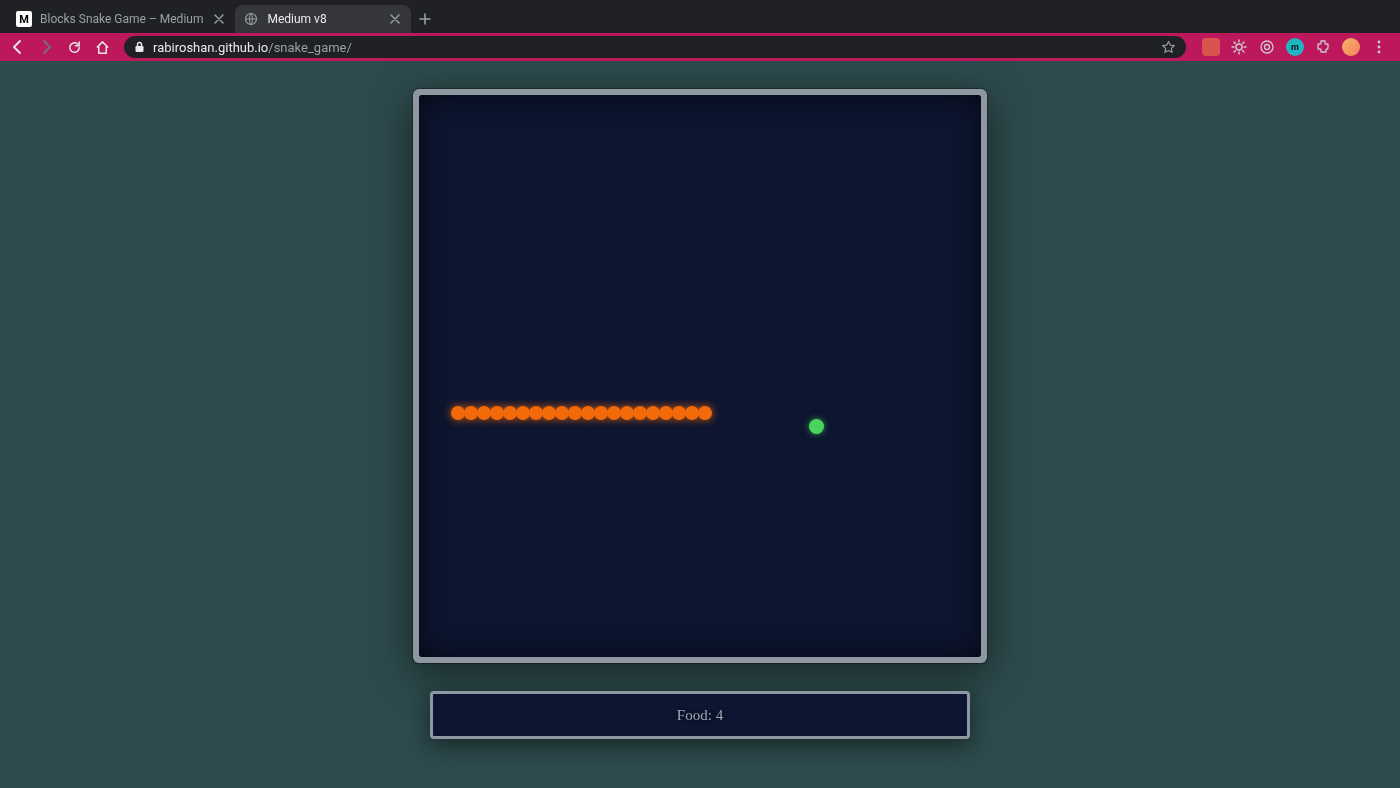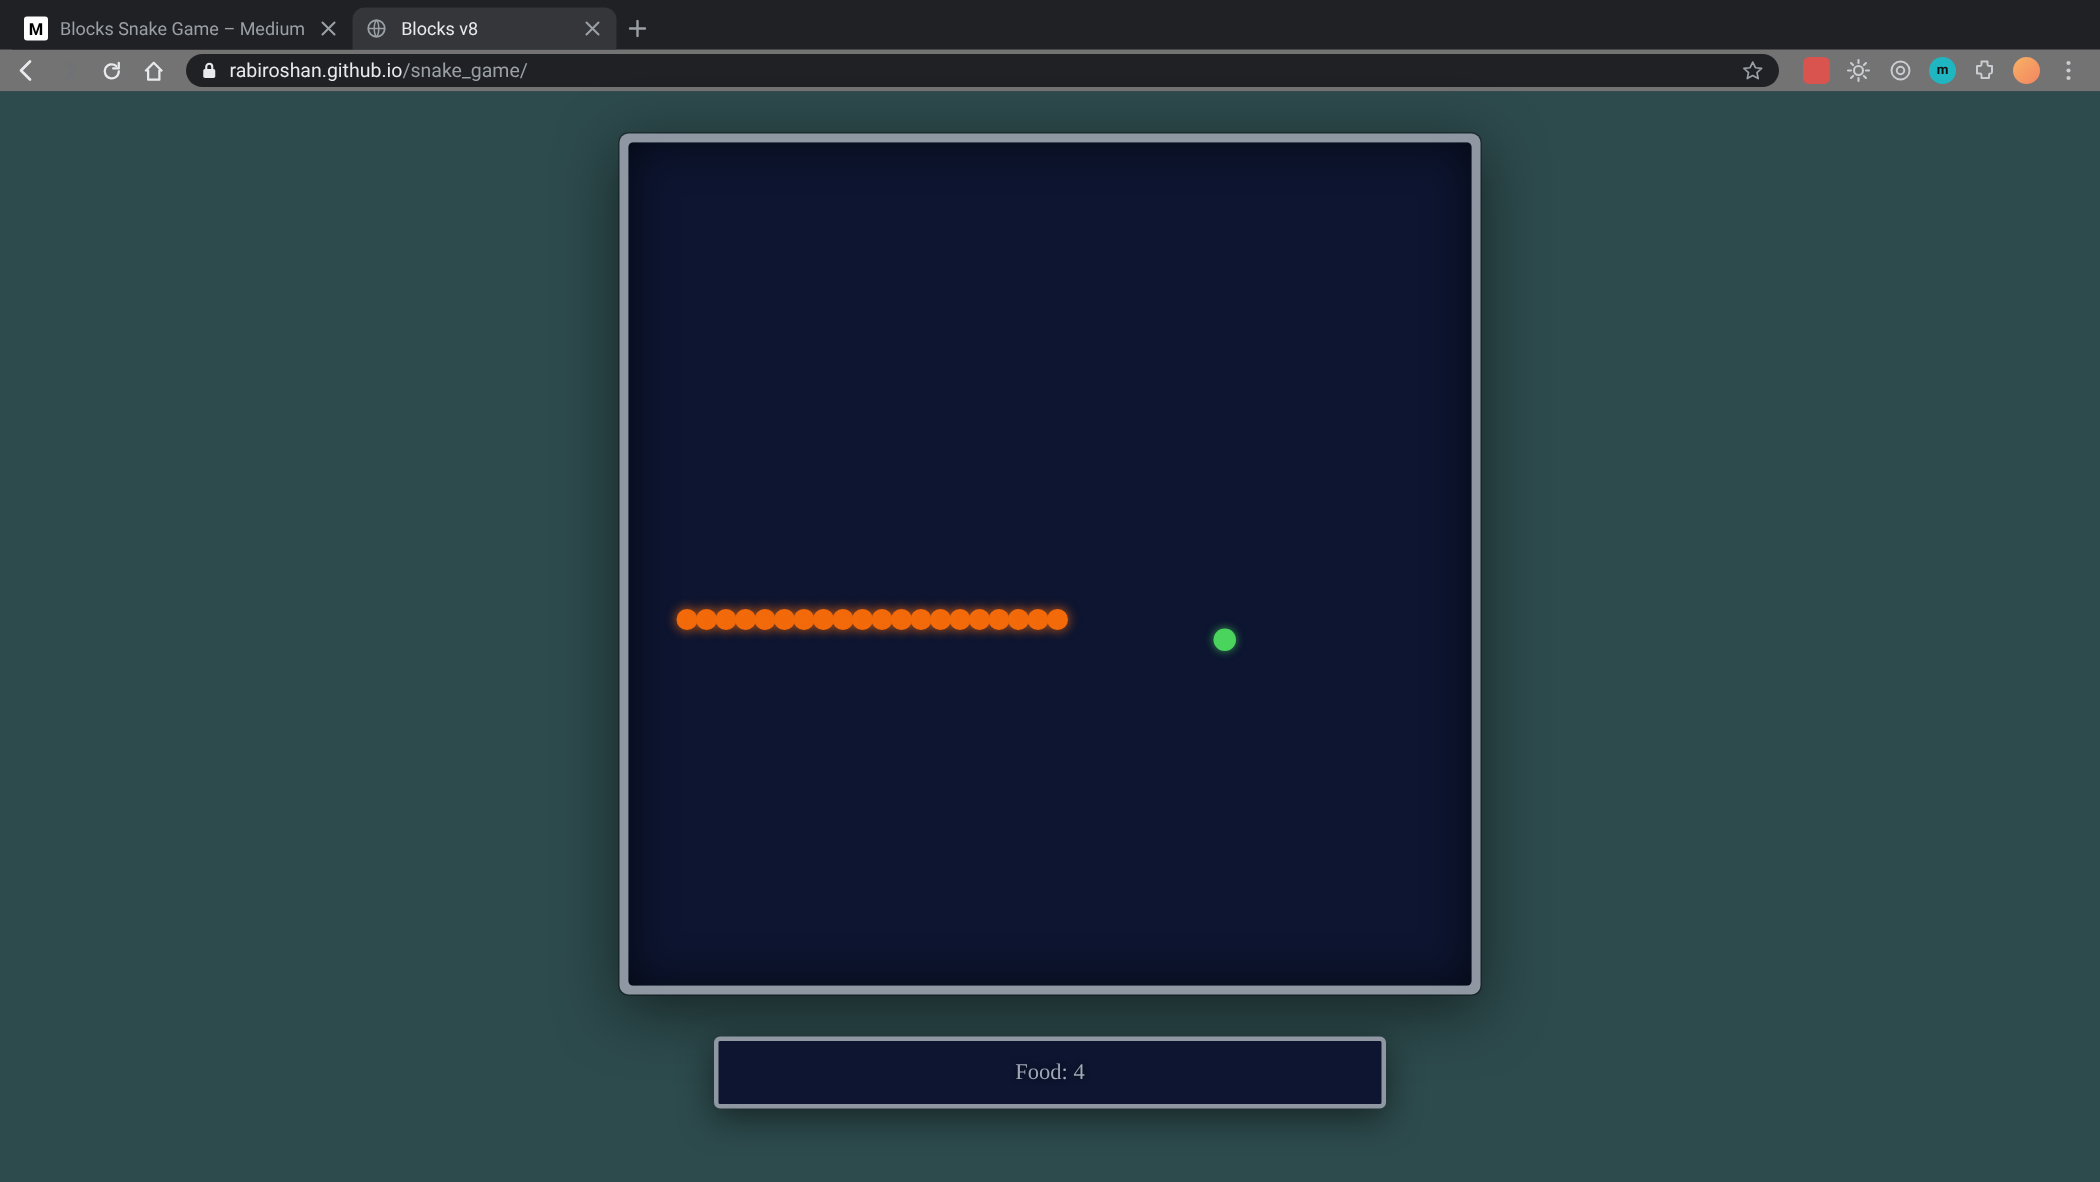--- a/index.html
+++ b/index.html
@@ -14,21 +14,21 @@
       padding: 0 8px; font-size: 12px; color: #c9ccd1; border-radius: 8px 8px 0 0;
       gap: 8px; position: relative;
     }
     .tab.inactive { background: #202124; color: #9aa0a6; }
     .tab.active   { background: #35363a; color: #e8eaed; }
     .tab .favicon { width: 16px; height: 16px; display: flex; align-items: center; justify-content: center; font-size: 11px; font-weight: 700; }
     .tab .title { flex: 1; white-space: nowrap; overflow: hidden; text-overflow: ellipsis; }
     .tab .close { width: 16px; height: 16px; color: #9aa0a6; display:flex;align-items:center;justify-content:center; }
     .newtab { width: 28px; height: 28px; display:flex;align-items:center;justify-content:center; color:#9aa0a6; font-size:16px; }
 
-    .toolbar { height: 28px; background: #737373; display: flex; align-items: center; padding: 0 6px; gap: 4px; }
+    .toolbar { height: 28px; background: #be185d; display: flex; align-items: center; padding: 0 6px; gap: 4px; }
     .tbtn { width: 24px; height: 24px; display:flex;align-items:center;justify-content:center; color:#e8eaed; border-radius:50%; }
     .tbtn.dim { color:#6f7277; }
     .omnibox {
       flex: 1; height: 22px; background: #202124; border-radius: 12px;
       display: flex; align-items: center; padding: 0 10px; color:#e8eaed; font-size: 13px;
       margin: 0 6px; gap: 8px;
     }
     .omnibox .lock { font-size: 11px; color:#e8eaed; }
     .omnibox .url { flex:1; white-space: nowrap; }
     .omnibox .url .path { color:#9aa0a6; }
@@ -53,21 +53,21 @@
     .seg {
       width: 14px; height: 14px; border-radius: 50%;
       background: #f36a0a; margin-right: -1px;
       box-shadow: 0 0 8px rgba(243,106,10,.85);
     }
     .food {
       position:absolute; width: 15px; height: 15px; border-radius:50%;
       background: #4ad35d; box-shadow: 0 0 6px rgba(74,211,93,.7);
     }
 
-    .panels { margin-top: 28px; width: 448px; display:flex; gap: 22px; }
+    .panels { margin-top: 28px; width: 540px; display:flex; gap: 22px; }
     .panel {
       flex:1; height: 48px; background: #0d1530; border-radius: 4px;
       border: 3px solid #8f98a2; box-shadow: 0 6px 22px rgba(0,0,0,.5);
       display:flex; align-items:center; justify-content:center;
       color:#9fa8b4; font-family: Georgia, "Times New Roman", serif; font-size: 15px;
       text-shadow: 0 0 4px rgba(0,0,0,.5);
     }
 
     svg { display:block; }
   </style>
@@ -86,21 +86,21 @@
           </svg>
       </span>
     </div>
     <div class="tab active">
       <span class="favicon">
         <svg width="14" height="14" viewBox="0 0 14 14">
             <circle cx="7" cy="7" r="5.5" fill="none" stroke="#9aa0a6" stroke-width="1.2"></circle>
             <path d="M1.5 7h11 M7 1.5c2 2 2 9 0 11 M7 1.5c-2 2-2 9 0 11" stroke="#9aa0a6" stroke-width="1" fill="none"></path>
           </svg>
       </span>
-      <span class="title">Blocks v8</span>
+      <span class="title">Medium v8</span>
       <span class="close">
         <svg width="10" height="10" viewBox="0 0 10 10">
             <path d="M1 1 L9 9 M9 1 L1 9" stroke="currentColor" stroke-width="1.4" stroke-linecap="round"></path>
           </svg>
       </span>
     </div>
     <div class="newtab">
       <svg width="12" height="12" viewBox="0 0 12 12">
           <path d="M6 1v10M1 6h10" stroke="#9aa0a6" stroke-width="1.6" stroke-linecap="round"></path>
         </svg>

